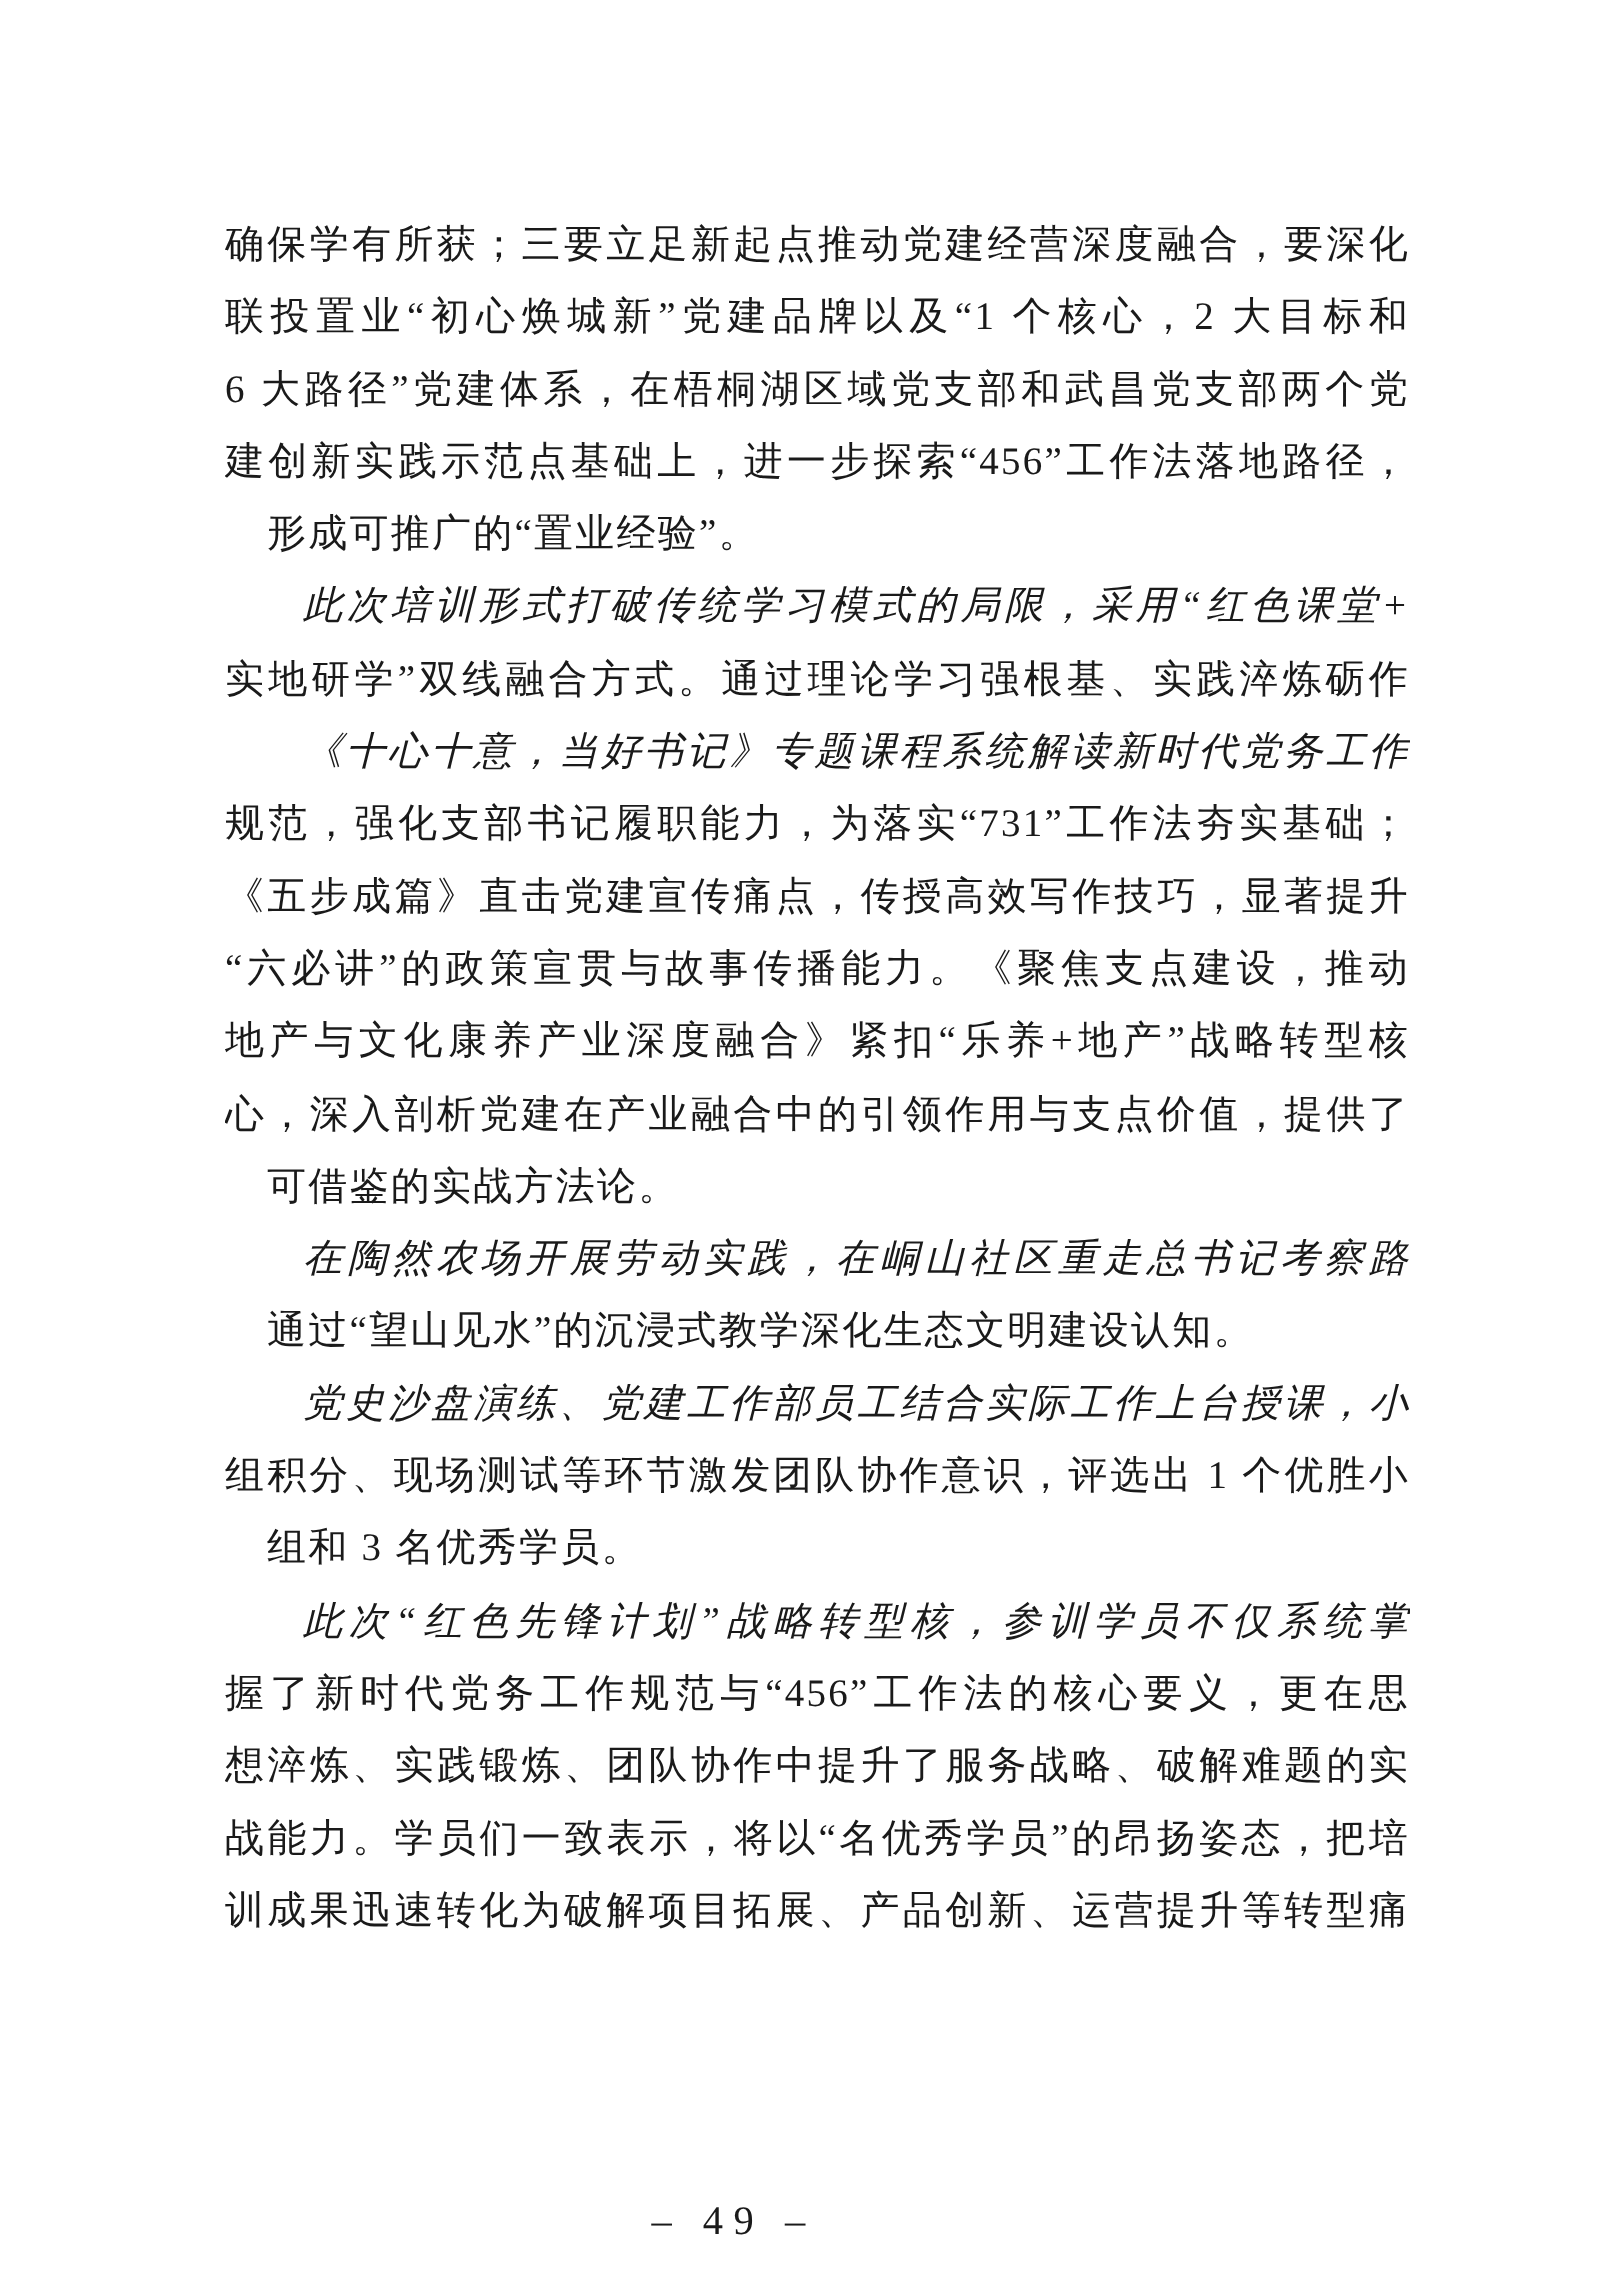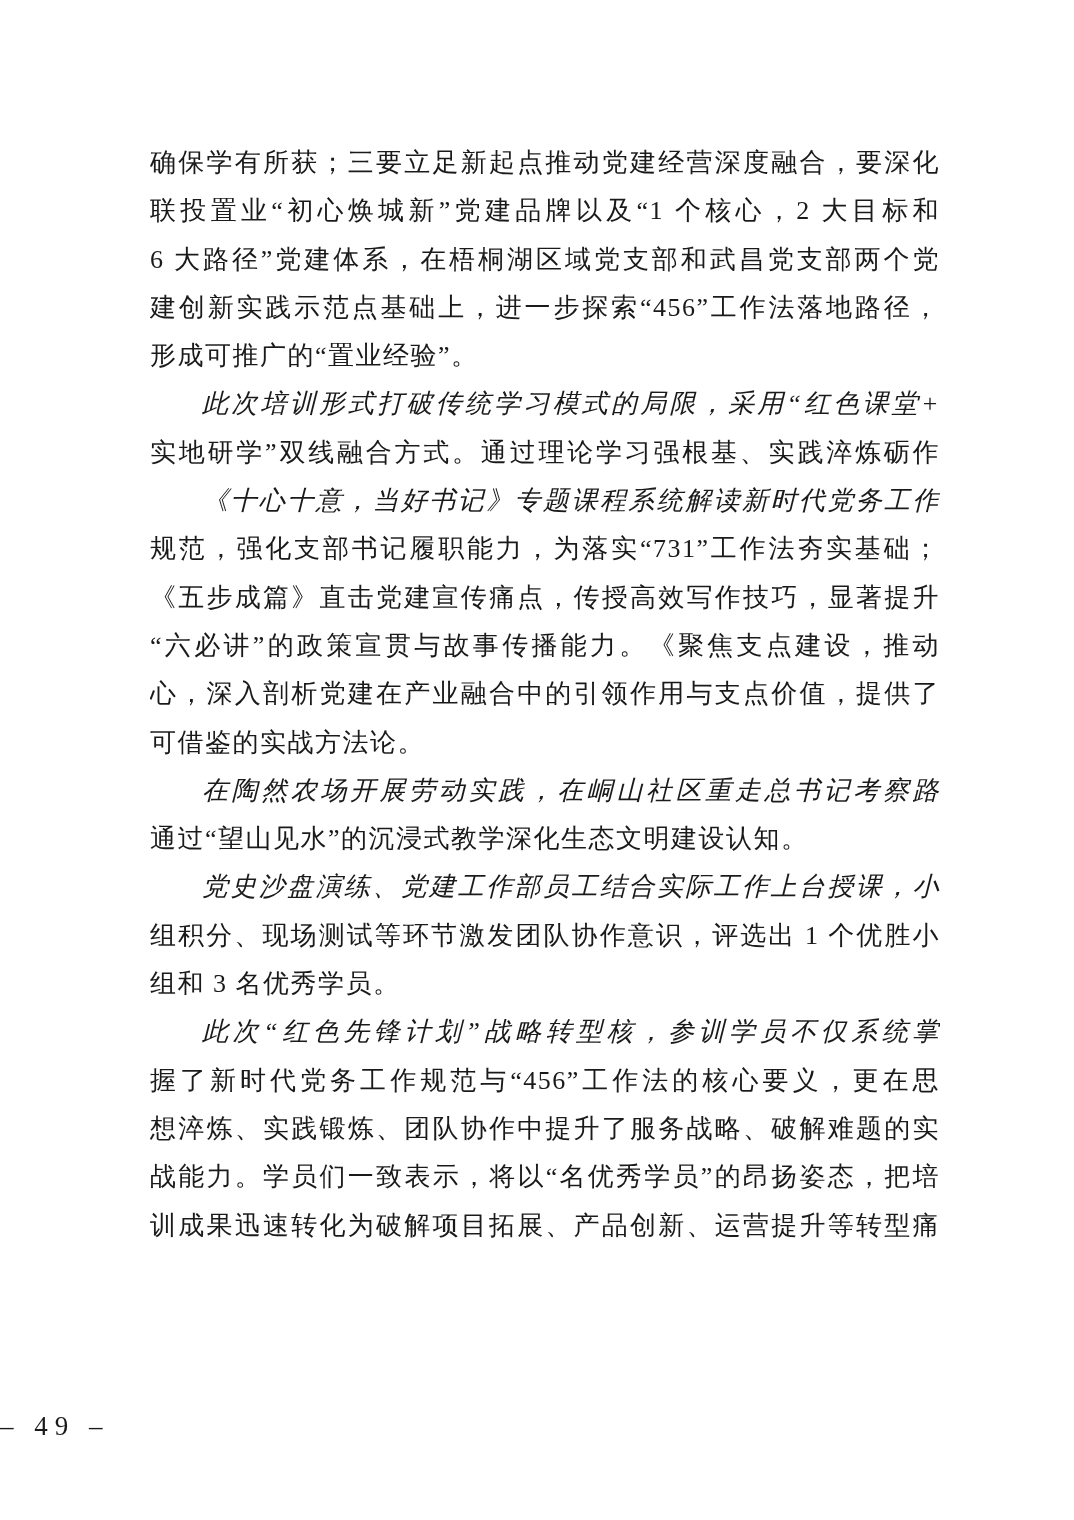--- a/index.html
+++ b/index.html
@@ -33,32 +33,34 @@
     overflow: hidden;
     letter-spacing: 1.5px;
     text-align: justify;
     text-align-last: justify;
     text-justify: inter-character;
     white-space: normal;
   }
   .line.short {
     text-align: right;
     text-align-last: left;
+    margin-left: 28px;
   }
   .line.indent {
     text-indent: 2em;
     font-style: italic;
   }
   .footer {
     position: absolute;
     left: 0;
-    top: 1406px;
+    top: 1460px;
     width: 100%;
     height: 40px;
     line-height: 40px;
+    text-align: center;
     font-size: 27px;
     letter-spacing: 7px;
     color: #1a1a1a;
   }
 </style>
 </head>
 <body>
 
 <div class="page">
   <div class="content">
@@ -74,20 +76,21 @@
     <div class="paragraph">
       <div class="line indent">此次培训形式打破传统学习模式的局限，采用“红色课堂+</div>
       <div class="line">实地研学”双线融合方式。通过理论学习强根基、实践淬炼砺作</div>
     </div>
 
     <div class="paragraph">
       <div class="line indent">《十心十意，当好书记》专题课程系统解读新时代党务工作</div>
       <div class="line">规范，强化支部书记履职能力，为落实“731”工作法夯实基础；</div>
       <div class="line">《五步成篇》直击党建宣传痛点，传授高效写作技巧，显著提升</div>
       <div class="line">“六必讲”的政策宣贯与故事传播能力。《聚焦支点建设，推动</div>
+      <div class="line">地产与文化康养产业深度融合》紧扣“乐养+地产”战略转型核</div>
       <div class="line">心，深入剖析党建在产业融合中的引领作用与支点价值，提供了</div>
       <div class="line short">可借鉴的实战方法论。</div>
     </div>
 
     <div class="paragraph">
       <div class="line indent">在陶然农场开展劳动实践，在峒山社区重走总书记考察路线，</div>
       <div class="line short">通过“望山见水”的沉浸式教学深化生态文明建设认知。</div>
     </div>
 
     <div class="paragraph">

